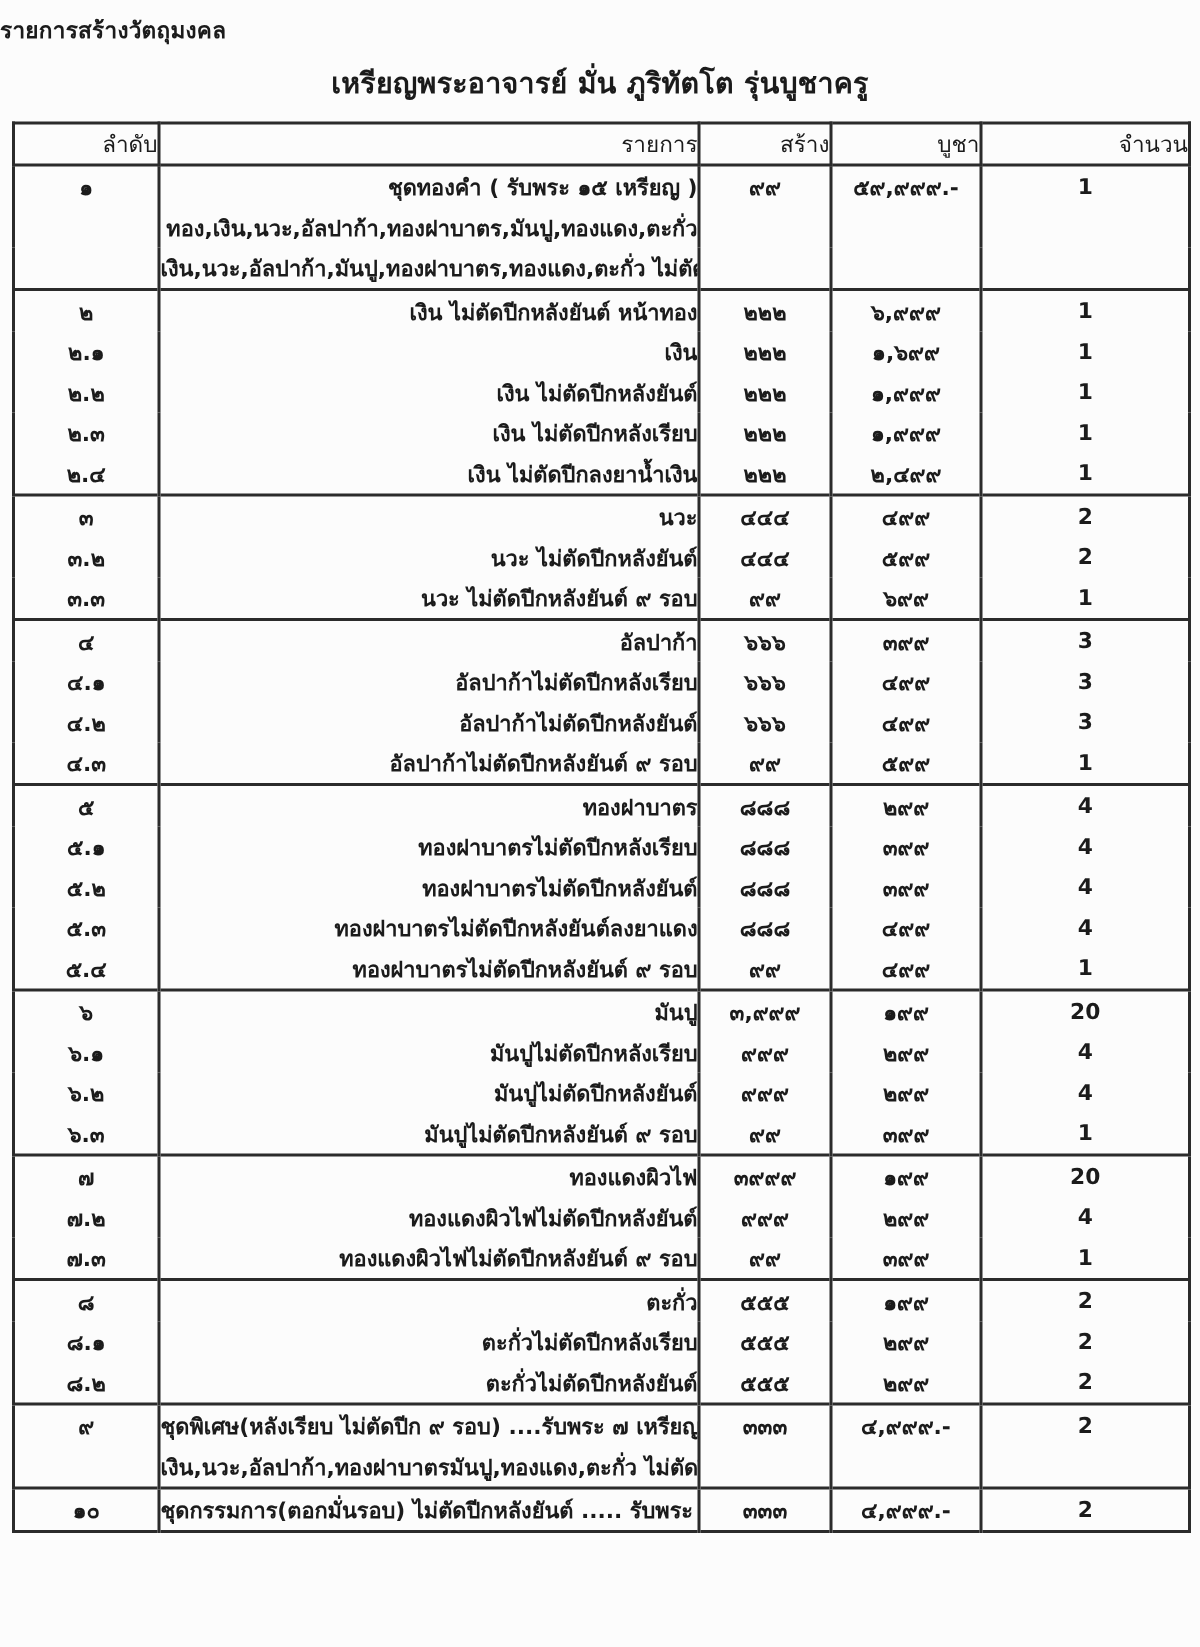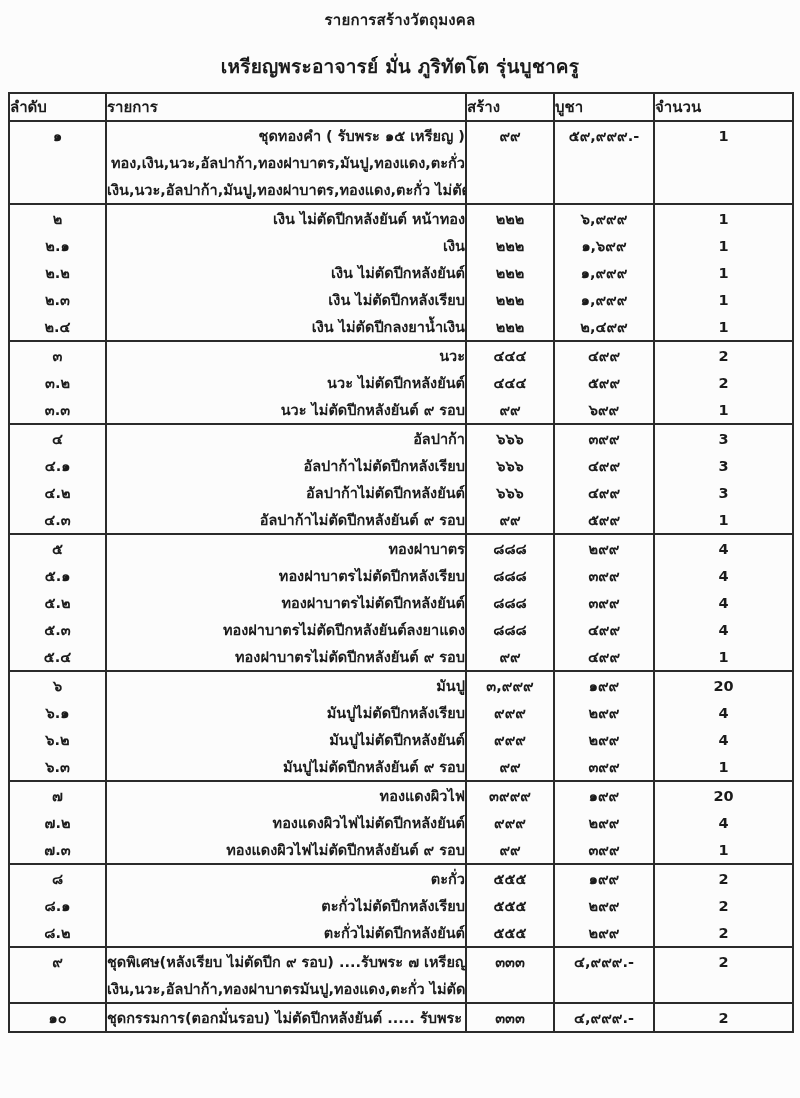--- a/index.html
+++ b/index.html
@@ -13,27 +13,26 @@
     color: #1b1b1b;
     -webkit-font-smoothing: antialiased;
   }
   .page {
     width: 800px;
     height: 1098px;
     position: relative;
   }
   .title-main {
     padding-top: 8px;
-    text-align: center;
     font-size: 15px;
     font-weight: bold;
     letter-spacing: 0.2px;
   }
   .title-sub {
-    margin-top: 19px;
+    margin-top: 8px;
     text-align: center;
     font-size: 19px;
     font-weight: bold;
     letter-spacing: 0.2px;
   }
   table.doc-table {
     border-collapse: collapse;
     table-layout: fixed;
     width: 784px;
     margin: 11px 0 0 8px;
@@ -42,22 +41,22 @@
   table.doc-table col.col-no      { width: 97px;  }
   table.doc-table col.col-item    { width: 360px; }
   table.doc-table col.col-created { width: 88px;  }
   table.doc-table col.col-price   { width: 100px; }
   table.doc-table col.col-qty     { width: 139px; }
 
   table.doc-table th {
     border: 2px solid #2b2b2b;
     height: 26px;
     font-size: 15px;
-    font-weight: bold;
-    text-align: left;
+    font-weight: normal;
+    text-align: right;
     padding: 0;
     vertical-align: middle;
   }
   table.doc-table td {
     border-left: 2px solid #2b2b2b;
     border-right: 2px solid #2b2b2b;
     border-top: none;
     border-bottom: none;
     height: 27px;
     padding: 0;

